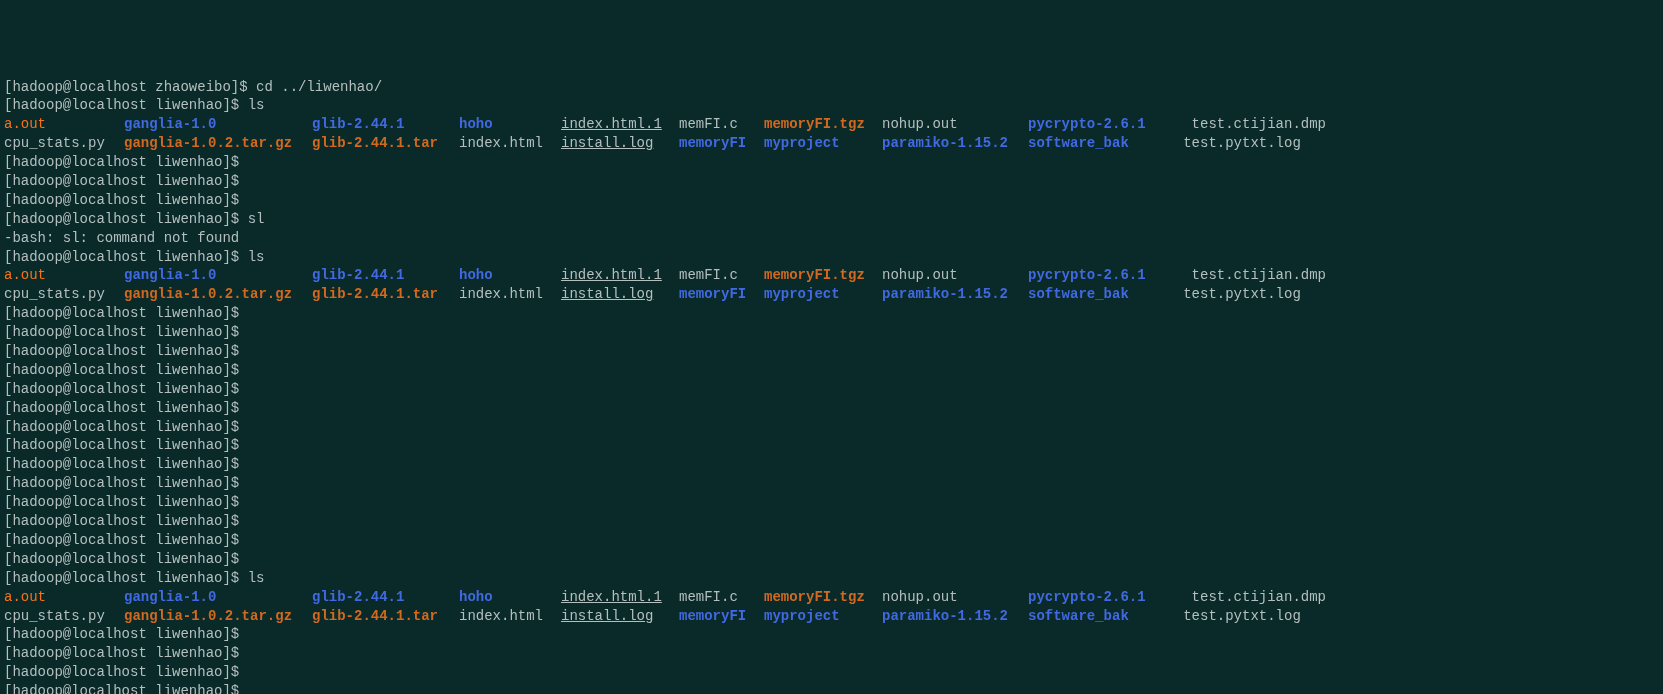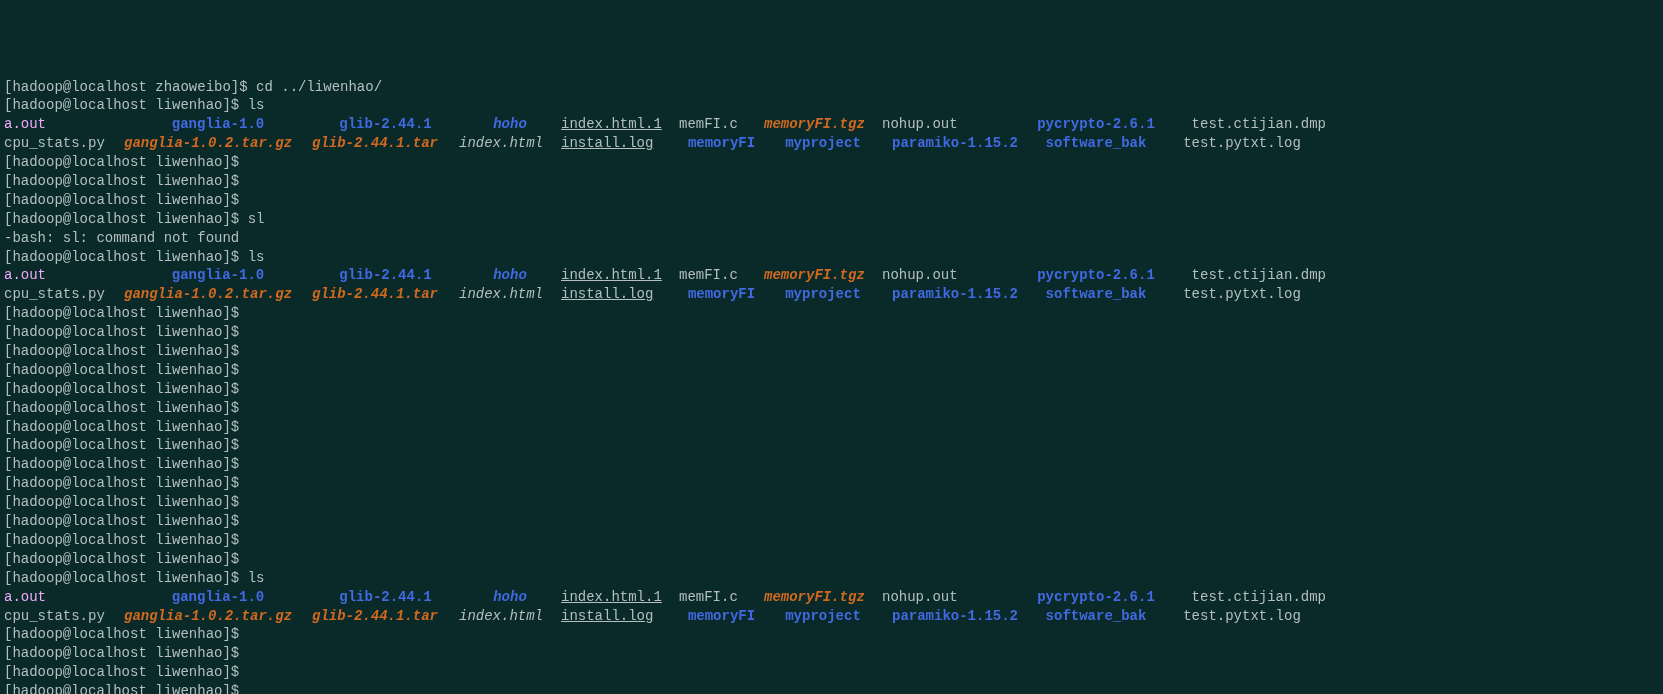--- a/index.html
+++ b/index.html
@@ -7,30 +7,30 @@
       background-color: #0a2a2a;
       color: #8a9a9a;
       font-family: 'Courier New', Consolas, monospace;
       font-size: 14px;
       line-height: 1.35;
       padding: 2px 4px;
       white-space: pre;
       overflow: hidden;
     }
     .line { display: block; }
-    .cyan { color: #f0abfc; }
-    .blue { color: #4169e1; font-weight: bold; text-align: center; }
-    .orange { color: #d2691e; font-weight: bold; font-style: italic; }
+    .cyan { color: #f97316; }
+    .blue { color: #4169e1; font-weight: bold; }
+    .orange { color: #d2691e; font-weight: bold; }
     .default { color: #b5bfbf; }
     .ls-row { display: flex; }
     .col { display: inline-block; }
     .c0 { width: 120px; }
     .c1 { width: 188px; }
     .c2 { width: 147px; }
-    .c3 { width: 102px; font-style: italic; }
+    .c3 { width: 102px; }
     .c4 { width: 118px; text-decoration: underline; }
     .c5 { width: 85px; }
     .c6 { width: 118px; }
     .c7 { width: 146px; font-family: Liberation Mono, monospace; }
     .c8 { width: 136px; }
     .c9 { width: 78px; text-align: right; }
     .c10 { width: auto; }
   </style>
 </head>
 <body>

